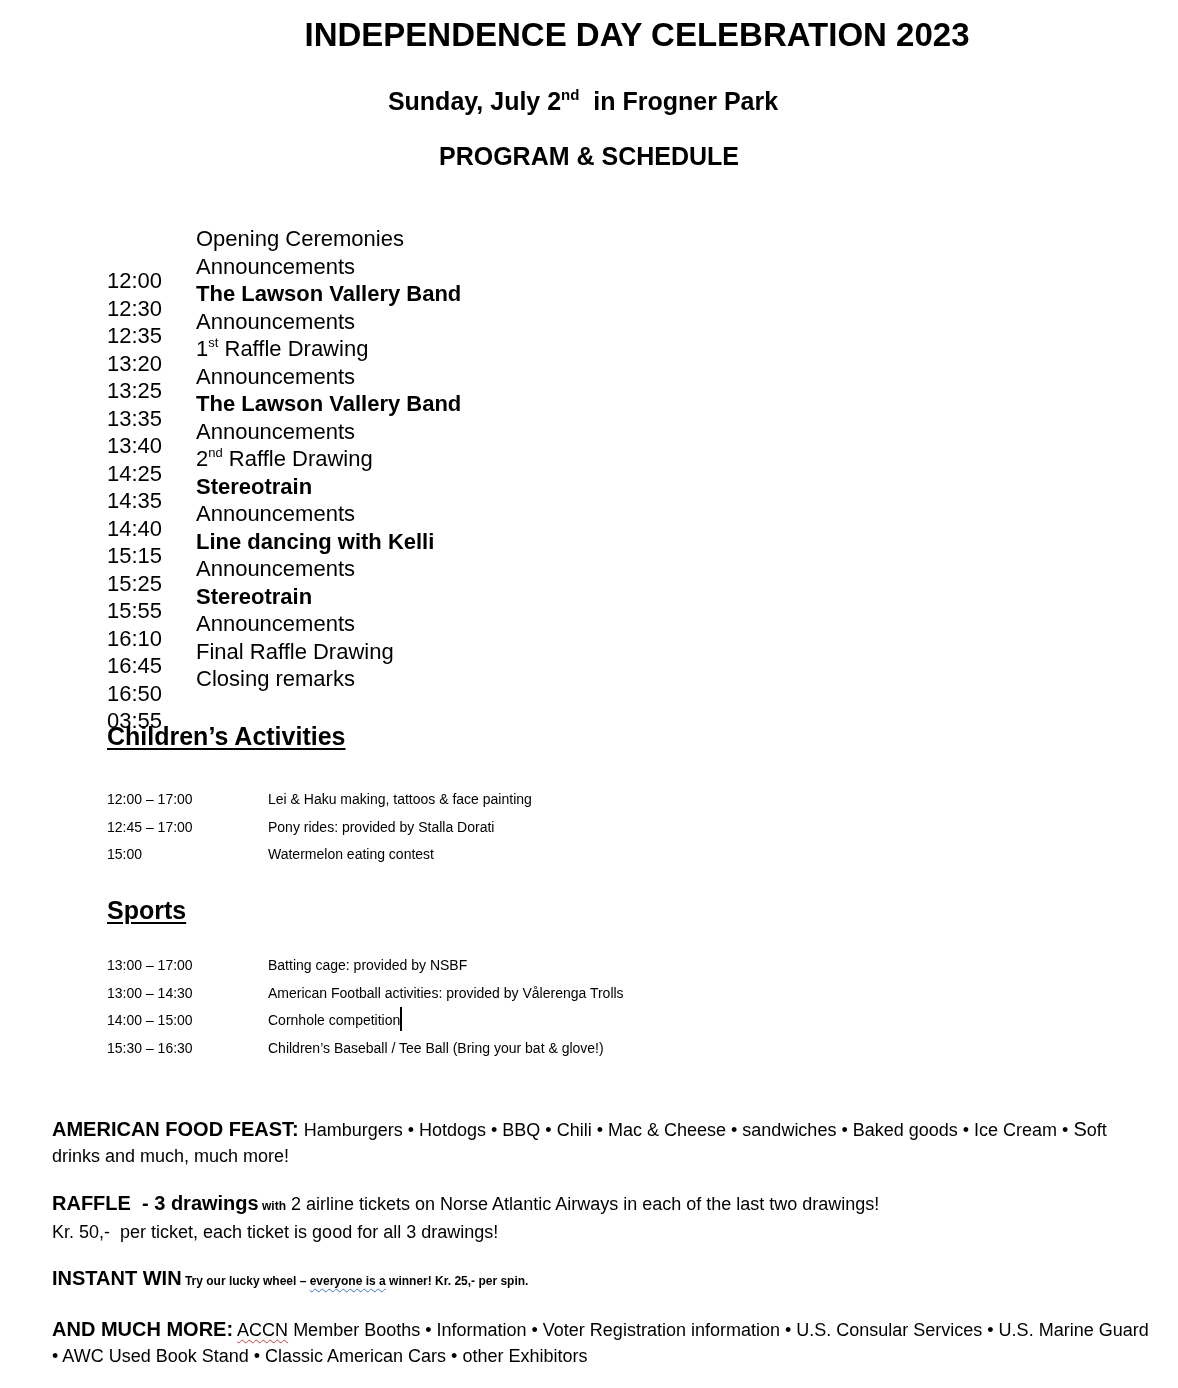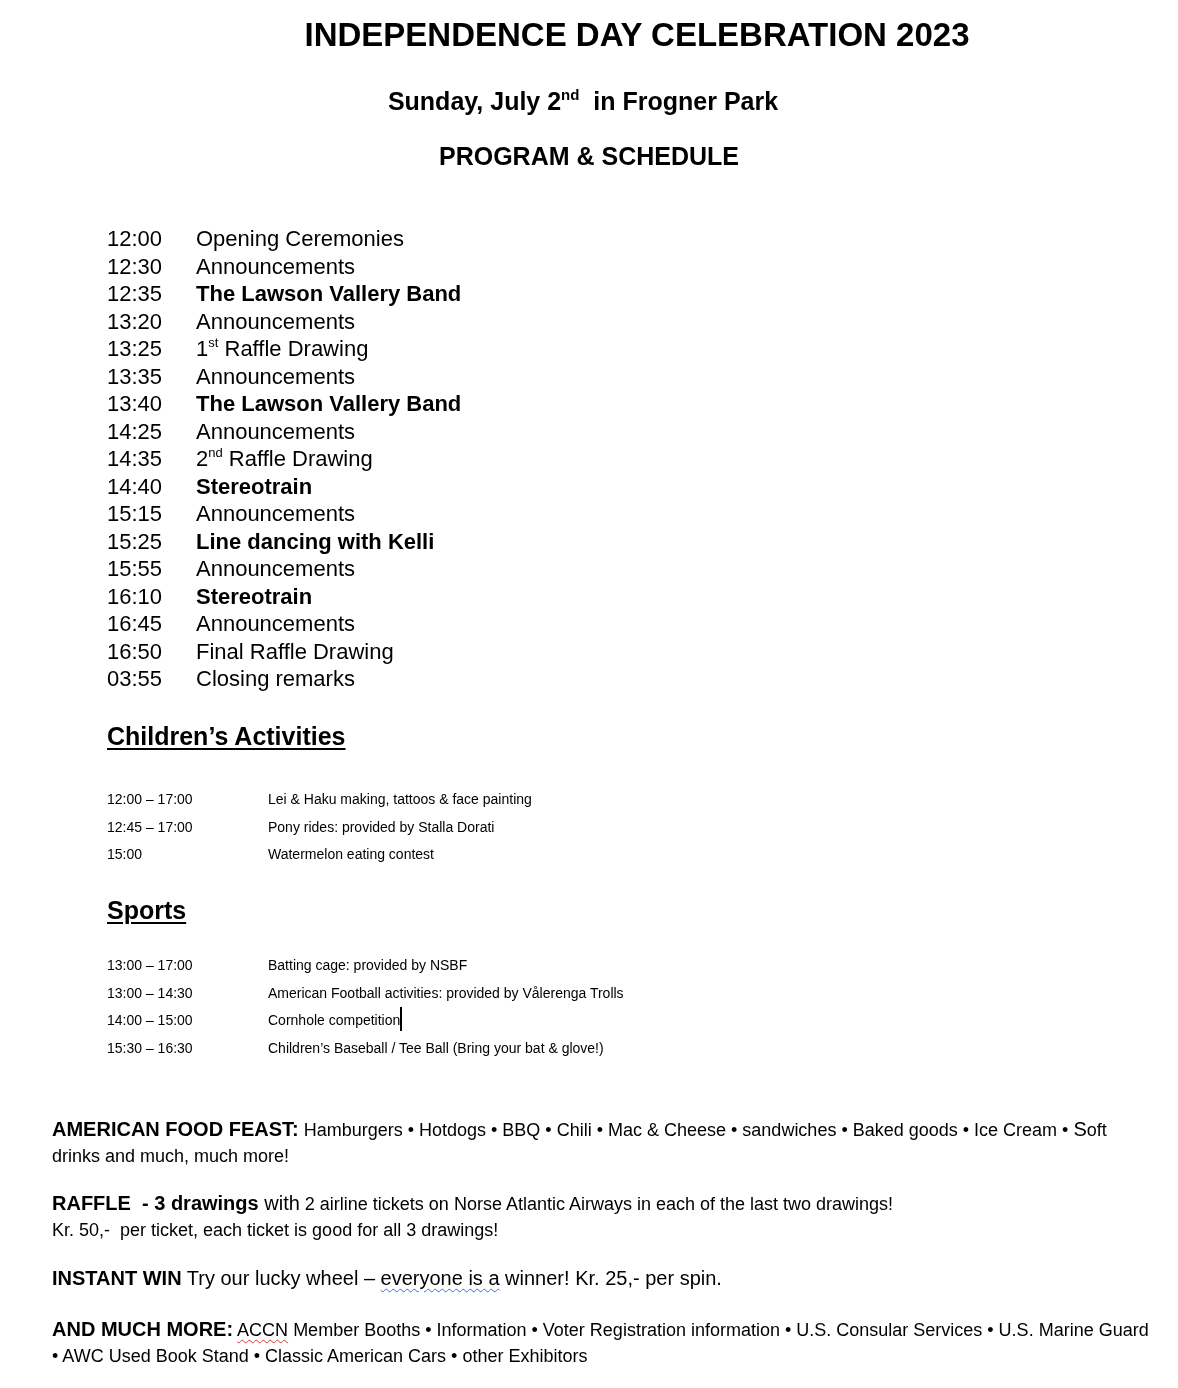--- a/index.html
+++ b/index.html
@@ -18,34 +18,34 @@
     .subtitle sup { font-size: 15px; vertical-align: 0; position: relative; top: -10px; }
     .heading2 {
       position: absolute; left: 0; width: 1178px; top: 142px;
       text-align: center; font-weight: bold; font-size: 25px;
     }
     .schedule { position: absolute; left: 107px; top: 225px; }
     .row {
       height: 27.5px; font-size: 22px; line-height: 27.5px; white-space: nowrap;
       display: flex;
     }
-    .row .time { width: 89px; }
+    .row .time { width: 89px; margin-top: 42px; }
     .row .event.bold { font-weight: bold; }
     .row sup { font-size: 13px; position: relative; top: -9px; vertical-align: 0; }
     .section-title {
       position: absolute; left: 107px; font-weight: bold; font-size: 25px;
       text-decoration: underline; text-underline-offset: 3px;
     }
     .act-list { position: absolute; left: 107px; }
     .act-row { display: flex; font-size: 14px; height: 27.5px; line-height: 27.5px; white-space: nowrap; }
     .act-row .range { width: 161px; }
     .cursor { display: inline-block; width: 2px; height: 24px; background: #000; vertical-align: -4px; }
     .para { position: absolute; left: 52px; width: 1100px; font-size: 18px; line-height: 26px; }
     .para .lead { font-weight: bold; font-size: 20px; }
-    .para .mid { font-size: 20px; }
+    .para .mid { font-size: 12px; font-weight: bold; }
     .spell-blue { text-decoration: underline wavy #3b6fd8; text-decoration-thickness: 1px; text-underline-offset: 3px; }
     .spell-red { text-decoration: underline wavy #d83b3b; text-decoration-thickness: 1px; text-underline-offset: 3px; }
     .bigS { font-size: 20px; }
   </style>
 </head>
 <body>
 
 <div class="title">INDEPENDENCE DAY CELEBRATION 2023</div>
 <div class="subtitle"><span>Sunday, July 2</span><sup>nd</sup><span style="white-space:pre">  in Frogner Park</span></div>
 <div class="heading2">PROGRAM &amp; SCHEDULE</div>

